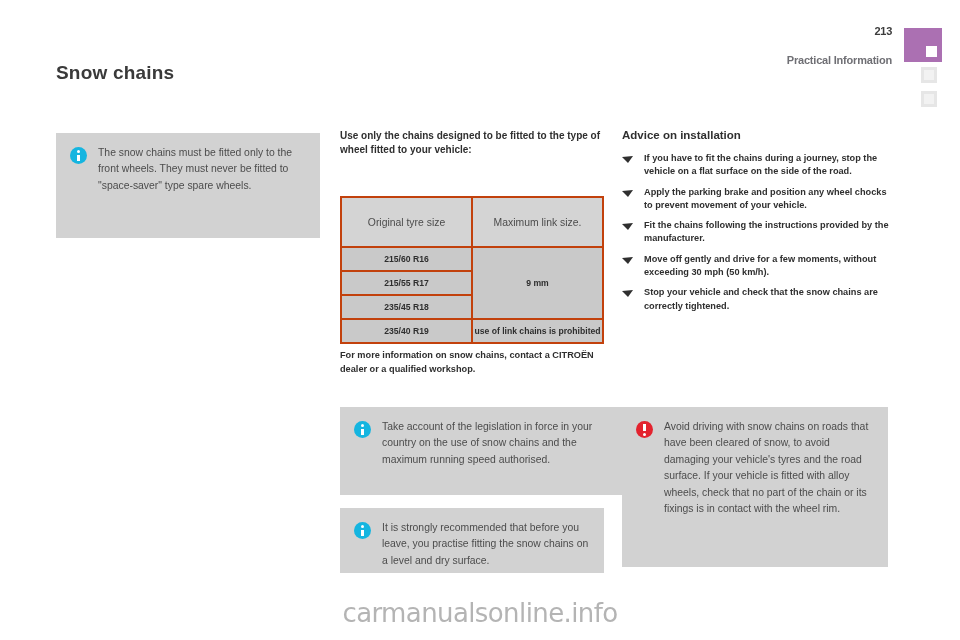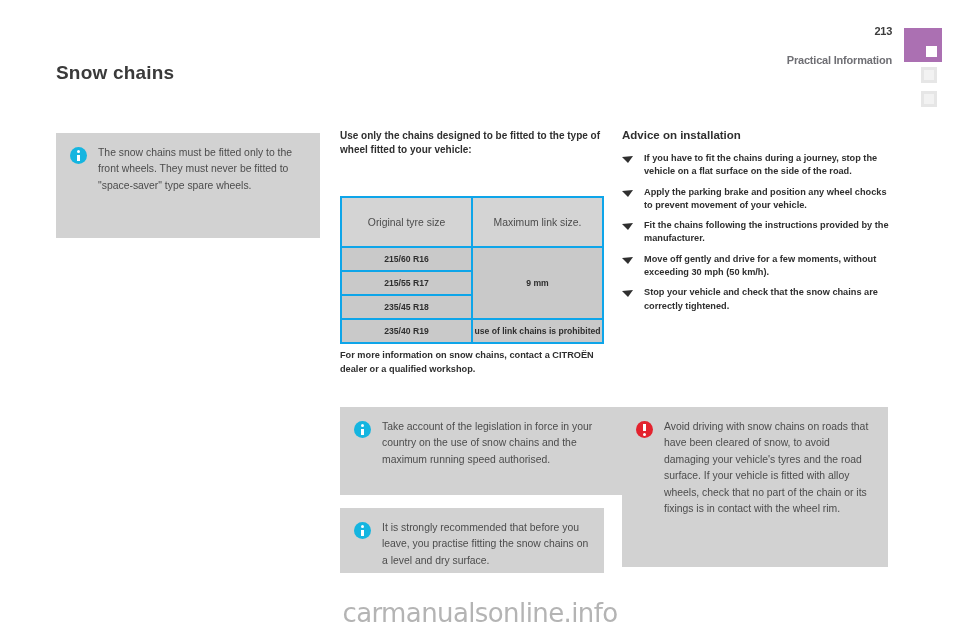--- a/index.html
+++ b/index.html
@@ -164,21 +164,21 @@
     color:#2f2f2f;
   }
   .tbl{
     position:absolute;
     left:340px;top:196px;
     width:264px;
     border-collapse:collapse;
     table-layout:fixed;
   }
   .tbl td,.tbl th{
-    border:2px solid #0ea5e9;
+    border:2px solid #c2410c;
     padding:0;
   }
   .tbl thead th{
     background:#d4d4d4;
     height:48px;
     font-size:10.4px;
     font-weight:normal;
     color:#4c4c4c;
     text-align:center;
     vertical-align:middle;

